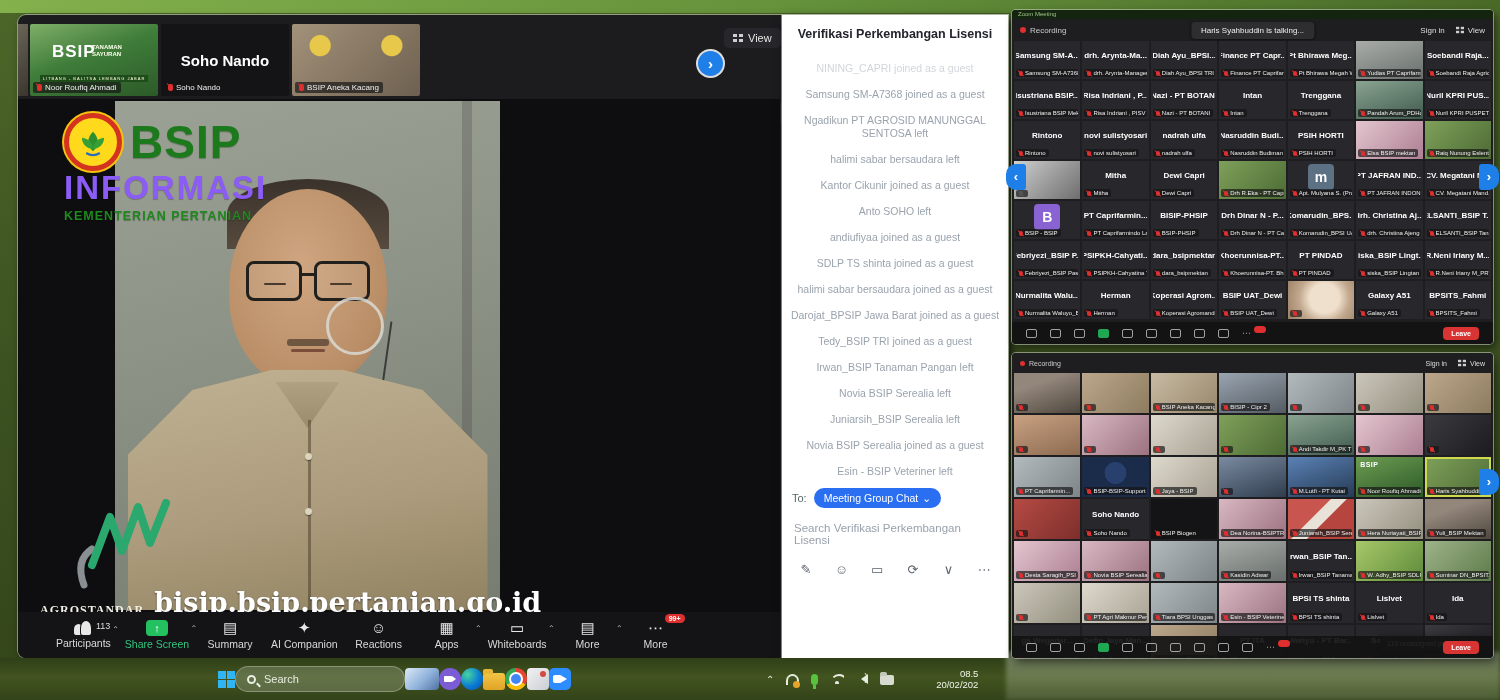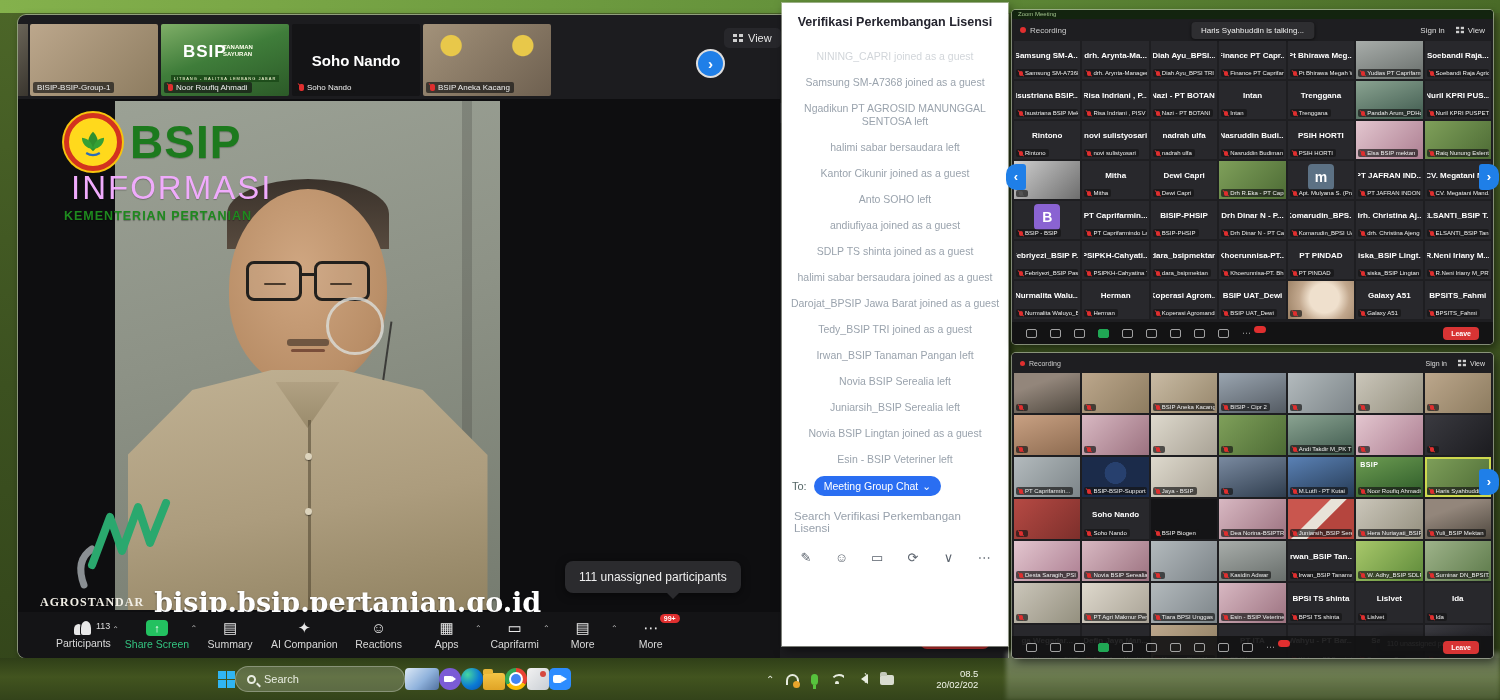--- a/index.html
+++ b/index.html
@@ -64,24 +64,24 @@
   .collar{position:absolute;left:50%;bottom:182px;transform:translateX(-50%);width:64px;height:46px;
     background:linear-gradient(#b1a183,#9a8b6c);clip-path:polygon(0 0,50% 100%,100% 0);}
   .placket{position:absolute;left:50%;bottom:0;width:3px;height:190px;background:rgba(70,60,40,.5);}
   .btn-dot{position:absolute;left:calc(50% - 3px);width:7px;height:7px;border-radius:50%;background:#ddd4bd;box-shadow:0 1px 1px rgba(0,0,0,.4);}
   
   .bsip-logo{position:absolute;left:46px;top:14px;width:300px;}
   .bsip-row{display:flex;align-items:center;gap:8px;}
   .bsip-circ{width:58px;height:58px;border-radius:50%;background:#ffd91c;border:5px solid #d3331f;
     display:flex;align-items:center;justify-content:center;flex:none;box-shadow:0 0 0 2px #f6c40e;}
   .bsip-word{color:#1c7a1d;font-weight:bold;font-size:46px;letter-spacing:1px;line-height:1;text-shadow:0 1px 1px rgba(0,0,0,.25);}
-  .bsip-line2{color:#f0abfc;font-weight:normal;font-size:33px;letter-spacing:2px;line-height:1.05;text-shadow:0 1px 1px rgba(0,0,0,.25);margin-left:7px;}
+  .bsip-line2{color:#8b5cf6;font-weight:bold;font-size:33px;letter-spacing:2px;line-height:1.05;text-shadow:0 1px 1px rgba(0,0,0,.25);}
   .bsip-line3{color:#1e8a1e;font-weight:bold;font-size:12.5px;letter-spacing:1px;margin-top:3px;text-shadow:0 1px 1px rgba(0,0,0,.3);}
   .agro-w{position:absolute;left:52px;top:400px;}
-  .watermark{position:absolute;left:22px;top:488px;display:flex;align-items:center;gap:10px;white-space:nowrap;}
+  .watermark{position:absolute;left:22px;top:488px;display:flex;align-items:flex-end;gap:10px;white-space:nowrap;}
   .wm-a{font-family:"Liberation Serif",serif;font-weight:bold;font-size:12px;letter-spacing:1px;color:#f2efe6;}
   .wm-u{font-family:"DejaVu Serif","Liberation Serif",serif;font-weight:bold;font-size:27px;color:#fff;text-shadow:0 1px 2px rgba(0,0,0,.6);}
   
   .tip{position:absolute;background:#2b2b2e;color:#f0f0f0;font-size:12px;border-radius:8px;
     padding:9px 14px;box-shadow:0 2px 8px rgba(0,0,0,.5);}
   .tip::after{content:"";position:absolute;left:58%;bottom:-6px;border:6px solid transparent;border-top-color:#2b2b2e;border-bottom:none;}
   .main-tip{left:547px;top:546px;}
   .g-tip{font-size:7px;padding:4px 7px;border-radius:4px;}
   .g-tip::after{display:none;}
   
@@ -97,21 +97,21 @@
     border-radius:7px;padding:1px 4px;font-weight:bold;}
   .ic-people{width:18px;height:14px;position:relative;}
   .ic-people::before,.ic-people::after{content:"";position:absolute;background:#e8e8e8;border-radius:50% 50% 2px 2px;}
   .ic-people::before{left:0;top:3px;width:9px;height:11px;}
   .ic-people::after{left:7px;top:0;width:10px;height:14px;box-shadow:0 0 0 1px #141416;}
   .ic-share{width:22px;height:16px;background:#23c160;border-radius:4px;color:#fff;font-size:11px;
     display:flex;align-items:center;justify-content:center;font-weight:bold;}
   .leave-btn{position:absolute;right:18px;bottom:9px;background:#d83434;color:#fff;border:none;
     border-radius:7px;font-weight:bold;font-size:12px;padding:7px 18px;font-family:"Liberation Sans",sans-serif;}
   
-  .chat{left:782px;top:3px;width:226px;height:643px;background:#fff;border-radius:0;overflow:hidden;}
+  .chat{left:782px;top:15px;width:226px;height:643px;background:#fff;border-radius:0;overflow:hidden;}
   .chat-head{padding:12px 10px 6px;text-align:center;font-weight:bold;font-size:12.5px;color:#24242e;}
   .chat-msgs{height:432px;overflow:hidden;padding:2px 8px;}
   .cmsg{text-align:center;color:#9aa3ad;font-size:10.5px;line-height:13px;margin:13px 0;}
   .cmsg.faded{opacity:.45;}
   .chat-notice{display:flex;align-items:center;gap:5px;background:#f5f7f9;border-top:1px solid #eceff2;
     border-bottom:1px solid #eceff2;padding:7px 9px;font-size:10.5px;color:#55606c;white-space:nowrap;overflow:hidden;}
   .ic-person-blue{width:10px;height:10px;position:relative;flex:none;}
   .ic-person-blue::before{content:"";position:absolute;left:1px;top:0;width:6px;height:6px;border-radius:50%;background:#2a6ef2;}
   .ic-person-blue::after{content:"";position:absolute;left:0;top:5px;width:8px;height:5px;border-radius:4px 4px 0 0;background:#2a6ef2;}
   .chat-to{display:flex;align-items:center;gap:7px;padding:9px 10px 4px;font-size:11px;color:#566;}
@@ -230,25 +230,20 @@
 </style>
 </head>
 <body>
 
 <div class="screen">
   <div class="top-strip"></div>
 
   <div class="win main">
     <div class="film-sliver"></div>
     <div class="filmstrip" id="filmstrip">
-        <div class="thumb v-room">
-          <div class="cap">
-            <span>BISIP-BSIP-Group-1</span>
-          </div>
-        </div>
         <div class="thumb ">
           <div class="banner-box">
             <div class="bt">BSIP</div>
             <div class="bs">TANAMAN SAYURAN</div>
             <div class="bb">LITBANG - BALITSA LEMBANG JABAR</div>
           </div>
           <div class="cap">
             <span class="micoff"></span>
             <span>Noor Roufiq Ahmadi</span>
           </div>
@@ -317,23 +312,20 @@
           <path d="M22 66 L40 18 L52 52 L68 8 L80 44 L96 4" stroke="#2aa86e" stroke-width="8" fill="none" stroke-linejoin="round" stroke-linecap="round"></path>
         </svg>
       </div>
 
       <div class="watermark">
         <span class="wm-a">AGROSTANDAR</span>
         <span class="wm-u">bisip.bsip.pertanian.go.id</span>
       </div>
     </div>
 
-    <div class="tip main-tip">
-      <span>111 unassigned participants</span>
-    </div>
 
     <div class="toolbar" id="main-toolbar">
         <div class="tb">
           <span class="ic-people"></span>
           <span>Participants</span>
           <span class="cnt">113</span>
           <span class="chev">⌃</span>
         </div>
         <div class="tb accent">
           <span class="ic-share">↑</span>
@@ -352,21 +344,21 @@
           <span class="ictxt">☺</span>
           <span>Reactions</span>
         </div>
         <div class="tb">
           <span class="ictxt">▦</span>
           <span>Apps</span>
           <span class="chev">⌃</span>
         </div>
         <div class="tb">
           <span class="ictxt">▭</span>
-          <span>Caprifarmi</span>
+          <span>Whiteboards</span>
           <span class="chev">⌃</span>
         </div>
         <div class="tb">
           <span class="ictxt">▤</span>
           <span>More</span>
           <span class="chev">⌃</span>
         </div>
         <div class="tb">
           <span class="ictxt">⋯</span>
           <span>More</span>
@@ -386,21 +378,21 @@
         <div class="cmsg">Kantor Cikunir joined as a guest</div>
         <div class="cmsg">Anto SOHO left</div>
         <div class="cmsg">andiufiyaa joined as a guest</div>
         <div class="cmsg">SDLP TS shinta joined as a guest</div>
         <div class="cmsg">halimi sabar bersaudara joined as a guest</div>
         <div class="cmsg">Darojat_BPSIP Jawa Barat joined as a guest</div>
         <div class="cmsg">Tedy_BSIP TRI joined as a guest</div>
         <div class="cmsg">Irwan_BSIP Tanaman Pangan left</div>
         <div class="cmsg">Novia BSIP Serealia left</div>
         <div class="cmsg">Juniarsih_BSIP Serealia left</div>
-        <div class="cmsg">Novia BSIP Lingtan joined as a guest</div>
+        <div class="cmsg">Novia BSIP Serealia joined as a guest</div>
         <div class="cmsg">Esin - BSIP Veteriner left</div>
       </div>
     <div class="chat-to">
       <span>To:</span>
       <button class="to-pill">
         <span>Meeting Group Chat</span>
         <span>⌄</span>
       </button>
     </div>
     <div class="chat-input">Search Verifikasi Perkembangan Lisensi</div>

